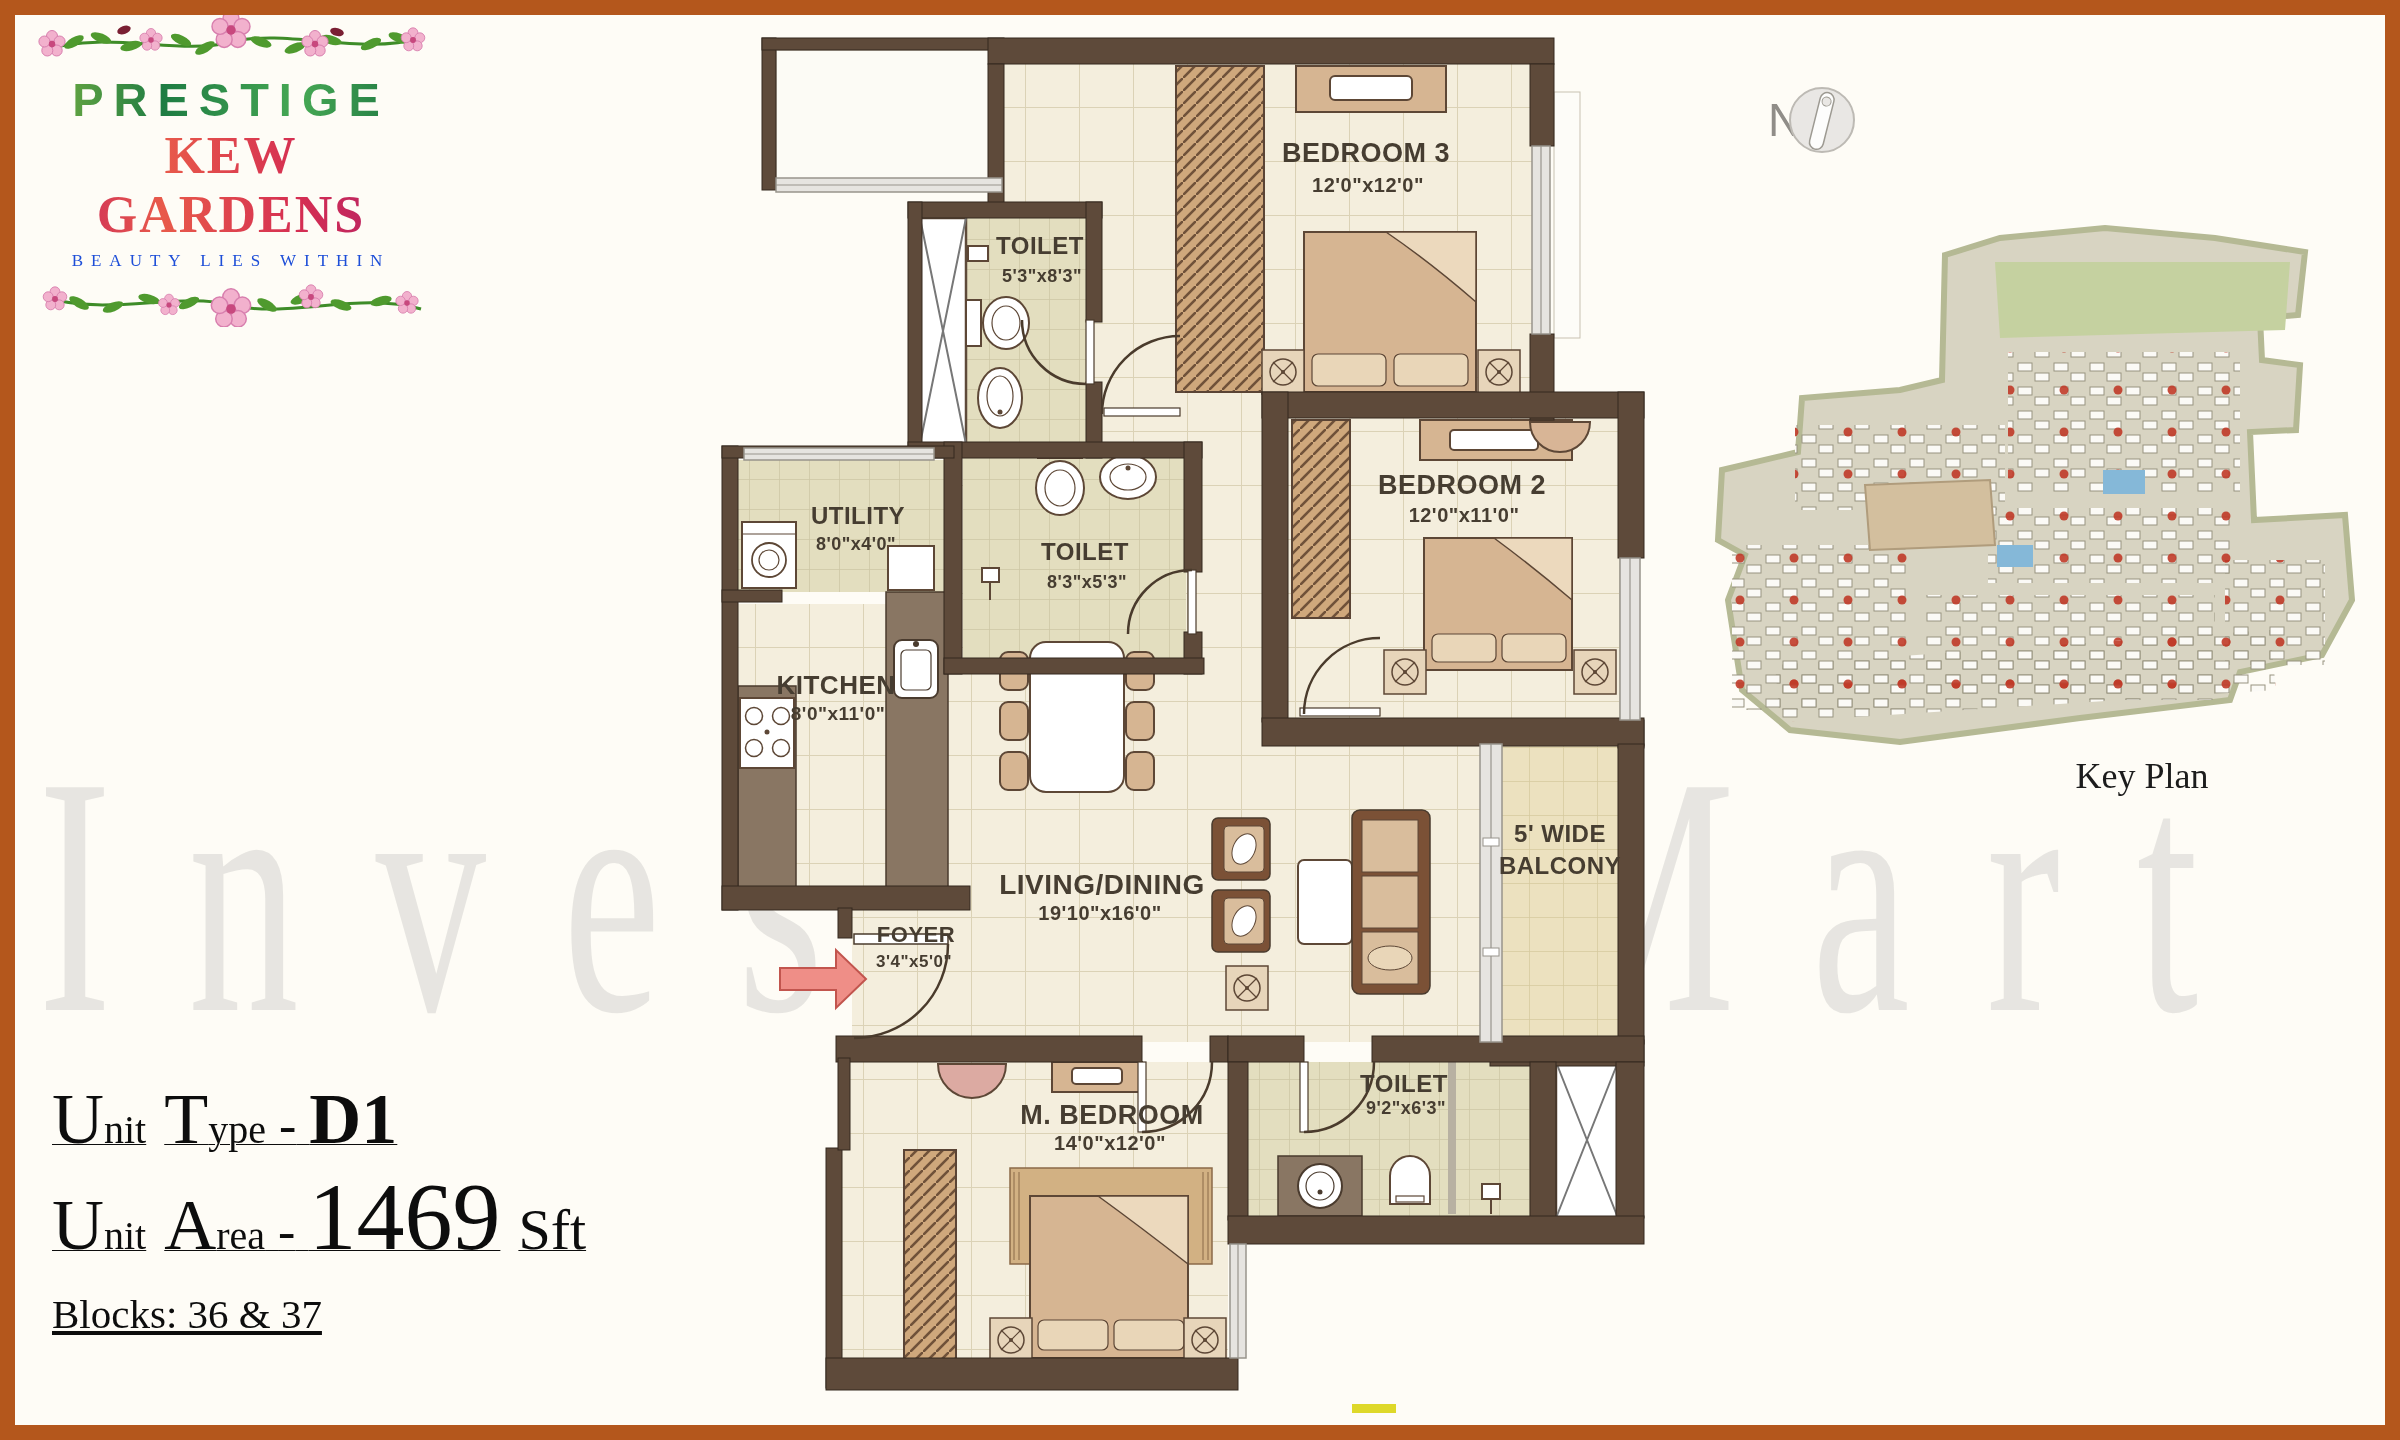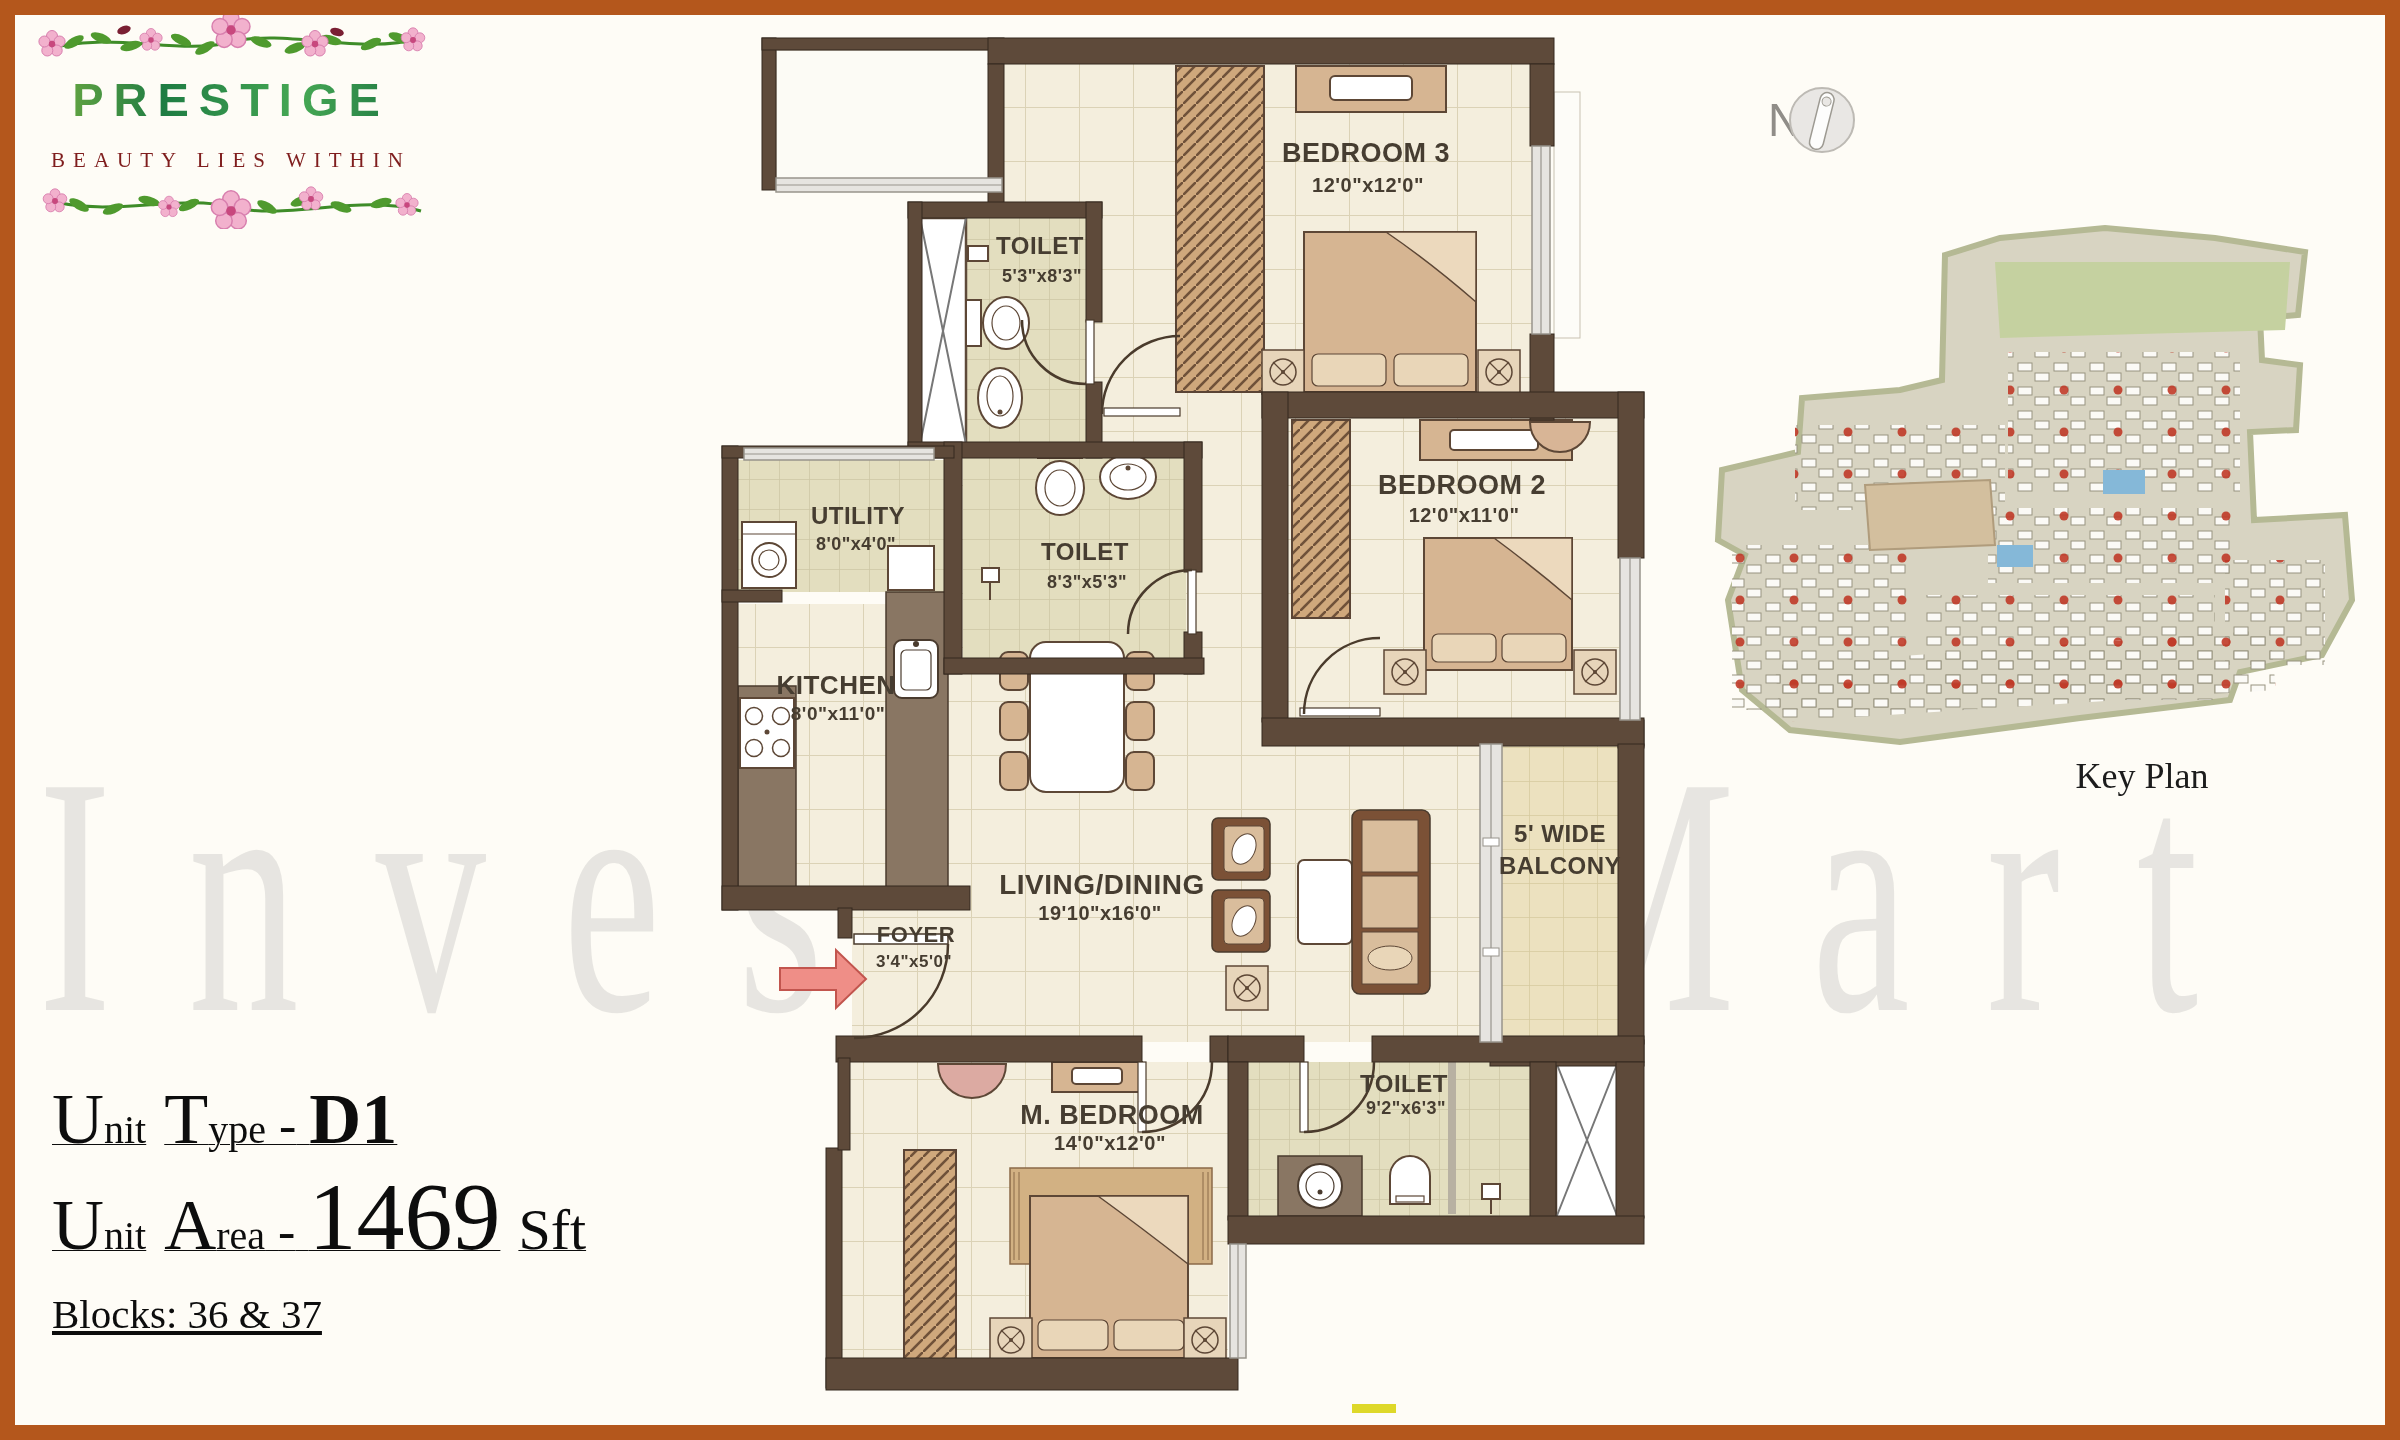--- a/index.html
+++ b/index.html
@@ -22,22 +22,22 @@
     background:linear-gradient(90deg,#7fb441,#1e7c43,#46a854,#156b3e);
     -webkit-background-clip:text;background-clip:text;color:transparent;
   }
   .logo .brand2{
     display:block;font-family:"Liberation Serif",serif;font-weight:bold;
     font-size:52px;letter-spacing:2px;line-height:1.15;
     background:linear-gradient(90deg,#c21a62,#e85a4a,#d52e52,#a81e6e);
     -webkit-background-clip:text;background-clip:text;color:transparent;
   }
   .logo .tagline{
-    display:block;font-family:"Liberation Serif",serif;font-size:21px;
-    letter-spacing:8px;color:#7f1d1d;margin-top:22px;margin-bottom:4px;
+    display:block;font-family:"Liberation Serif",serif;font-size:17px;
+    letter-spacing:8px;color:#1d4ed8;margin-top:6px;margin-bottom:4px;
   }
   
   .unitinfo{position:absolute;left:52px;top:1078px;z-index:5;color:#0d0d0d;font-family:"Liberation Serif",serif;text-decoration:underline;}
   .unitinfo .line{white-space:nowrap;}
   .cap{font-size:72px;}
   .low{font-size:40px;}
   .dash{font-size:52px;}
   .val{font-size:72px;}
   .big{font-size:96px;text-align:center;}
   .sft{font-size:58px;margin-top:41px;}
@@ -86,20 +86,21 @@
     <use href="#lf" transform="translate(370,28) rotate(20)"></use>
     <ellipse cx="95" cy="20" rx="7" ry="4" fill="#7a1f33" transform="rotate(-20 95 20)"></ellipse>
     <ellipse cx="308" cy="22" rx="7" ry="4" fill="#7a1f33" transform="rotate(15 308 22)"></ellipse>
     <use href="#fl" transform="translate(23,34)"></use>
     <use href="#fl" transform="translate(122,30) scale(.85)"></use>
     <use href="#fl" transform="translate(202,20) scale(1.45)"></use>
     <use href="#fl" transform="translate(286,34)"></use>
     <use href="#fl" transform="translate(384,30) scale(.9)"></use>
   </svg>
   <span class="brand">PRESTIGE</span>
+  <span class="brand2">KEW GARDENS</span>
   <span class="tagline">BEAUTY LIES WITHIN</span>
   <svg width="405" height="52">
     <path d="M15,22 C80,42 150,16 202,30 C260,44 330,16 392,34" stroke="#3e8c28" stroke-width="3" fill="none"></path>
     <use href="#lf" transform="translate(50,28) rotate(30)"></use>
     <use href="#lf" transform="translate(84,32) rotate(-22)"></use>
     <use href="#lf" transform="translate(120,24) rotate(15)" fill="#3c7f26"></use>
     <use href="#lf" transform="translate(160,28) rotate(-25)"></use>
     <use href="#lf" transform="translate(238,30) rotate(30)" fill="#63ad35"></use>
     <use href="#lf" transform="translate(272,24) rotate(-20)"></use>
     <use href="#lf" transform="translate(312,30) rotate(20)" fill="#3c7f26"></use>

